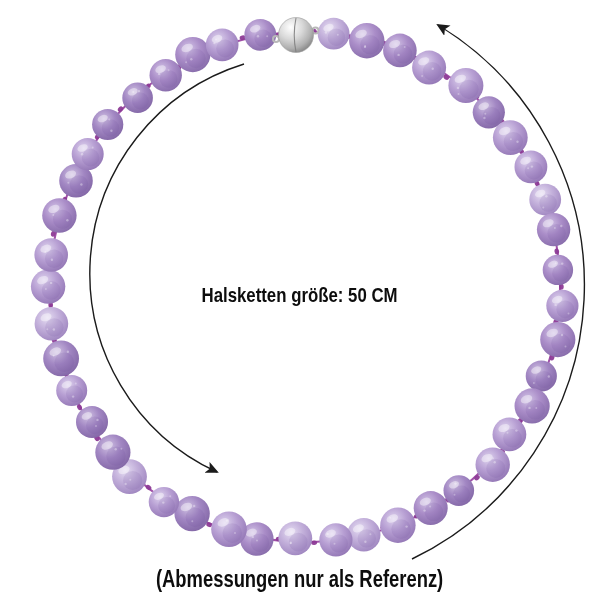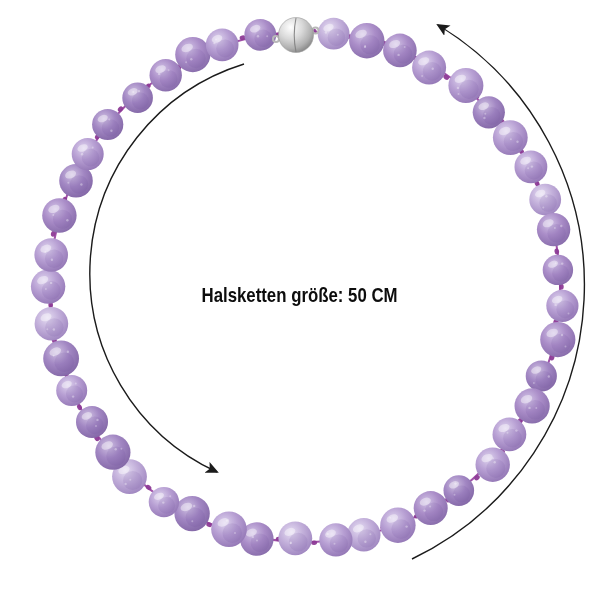--- a/index.html
+++ b/index.html
@@ -423,13 +423,16 @@
       <g>
         <path d="M 412 559 A 304 304 0 0 0 438 25" fill="none" stroke="#1b1b1b" stroke-width="1.4" marker-end="url(#arrowHead)"></path>
         <path d="M 244 64 A 219 219 0 0 0 217 472" fill="none" stroke="#1b1b1b" stroke-width="1.4" marker-end="url(#arrowHead)"></path>
       </g>
     </svg>
 
   <div class="size-label">
     <span>Halsketten größe: 50 CM</span>
   </div>
 
+  <div class="ref-note">
+    <span>(Abmessungen nur als Referenz)</span>
+  </div>
 </div>
 
 </body></html>

